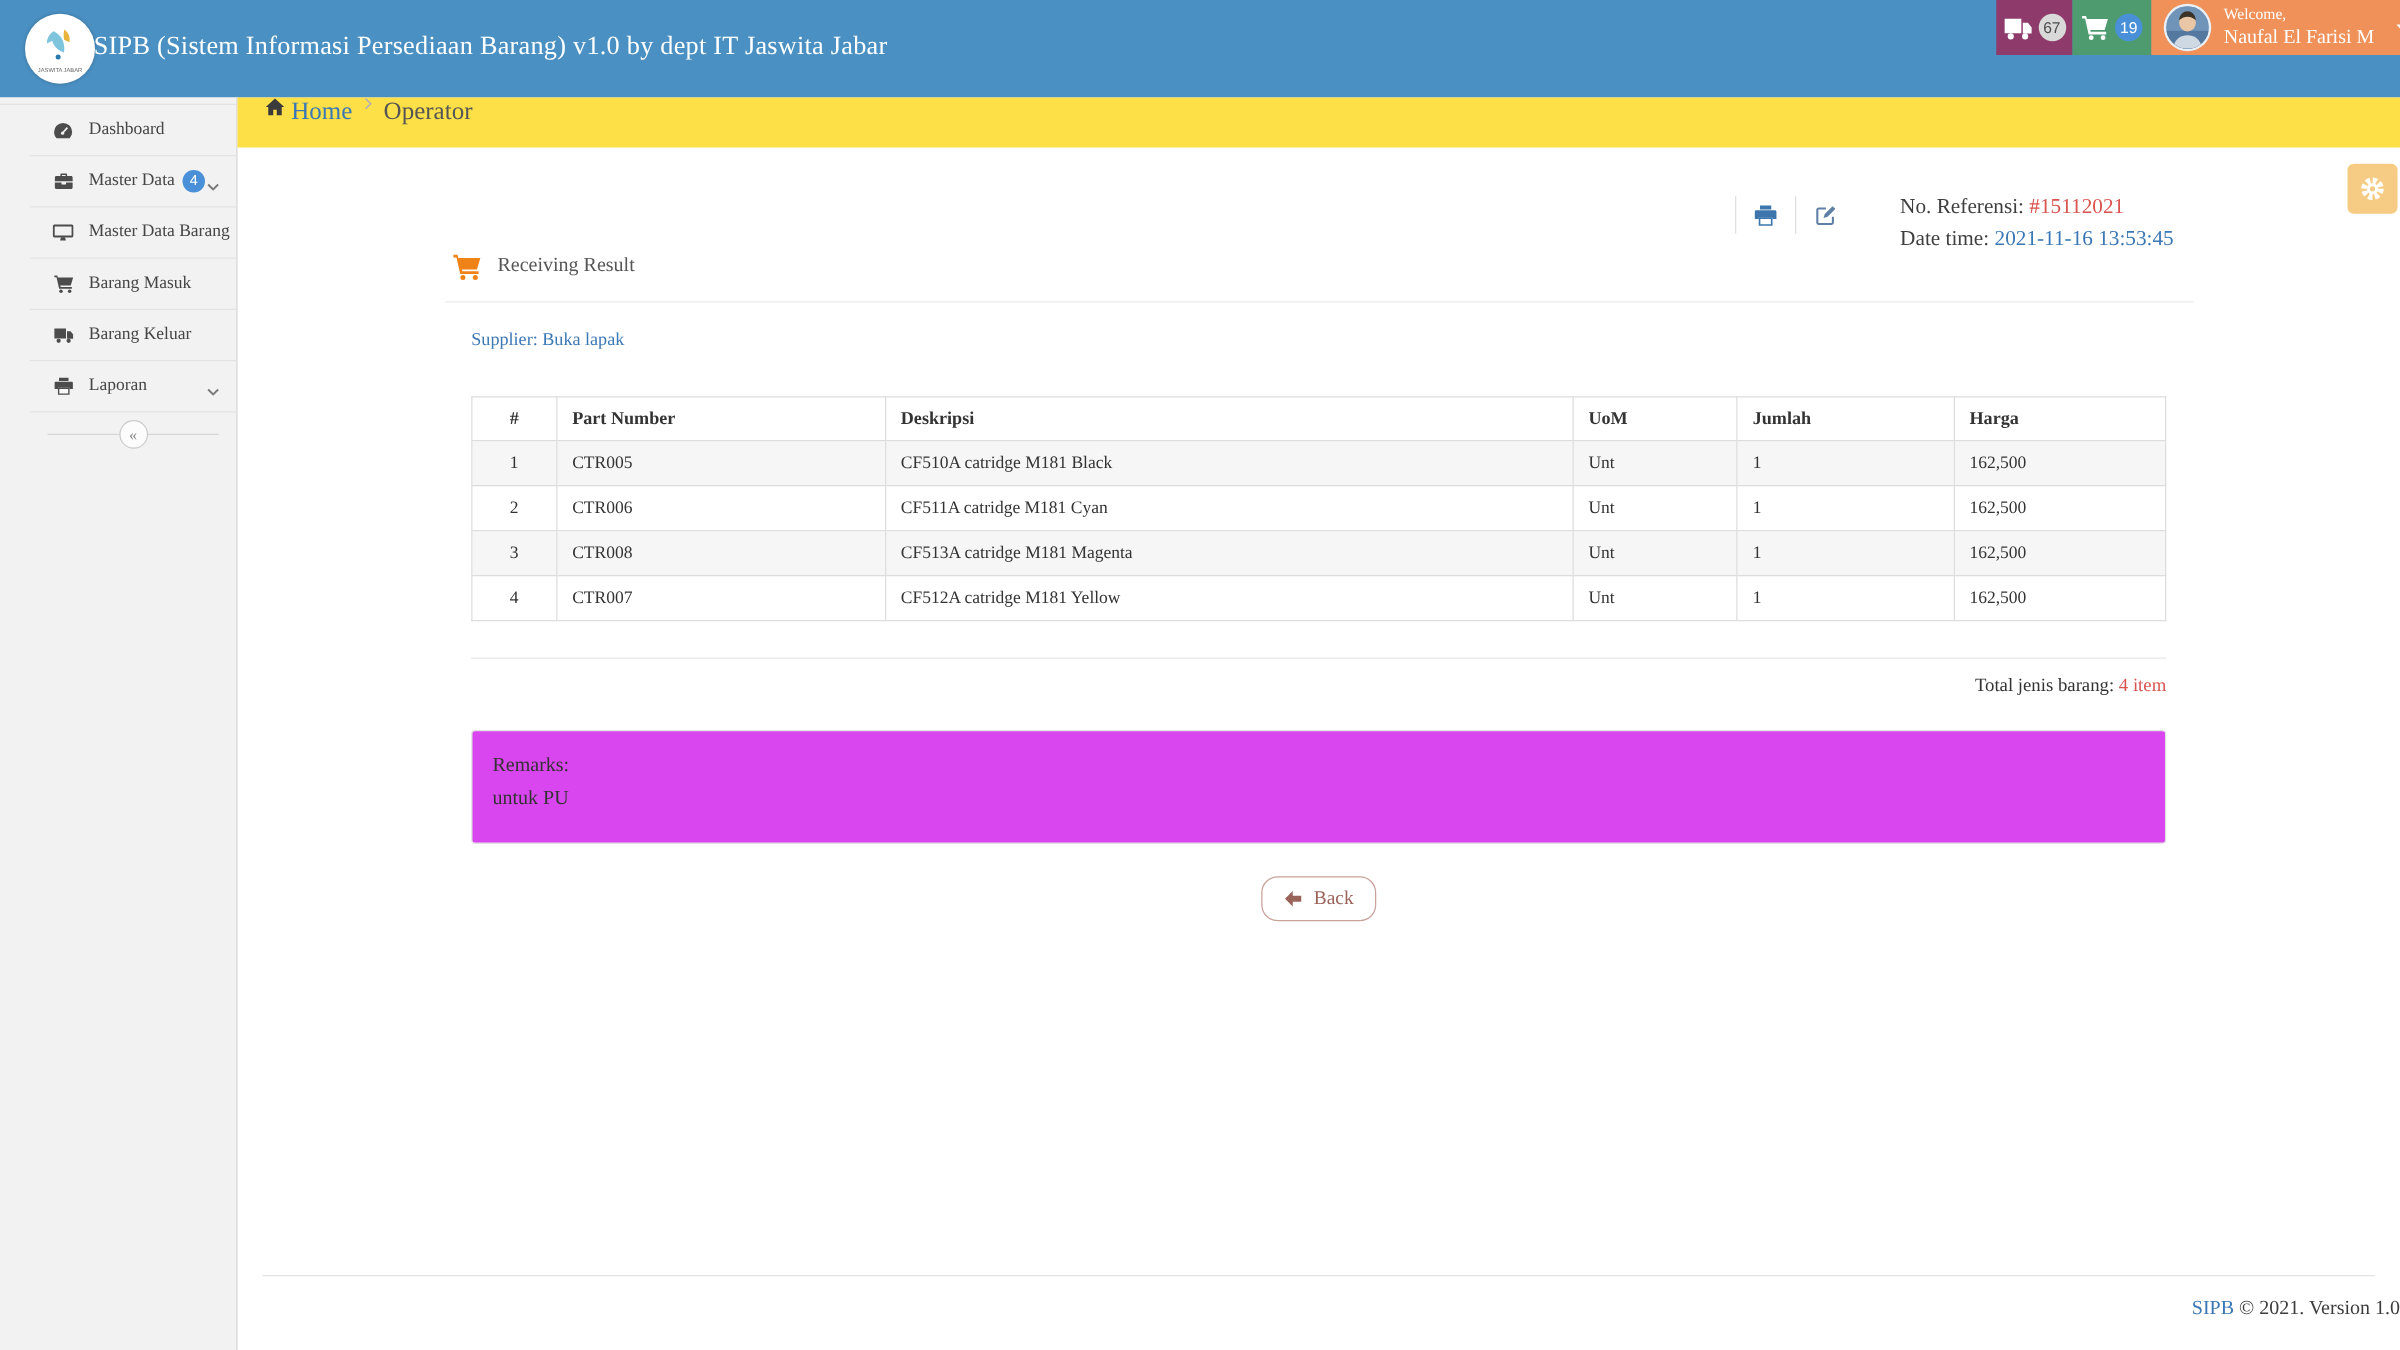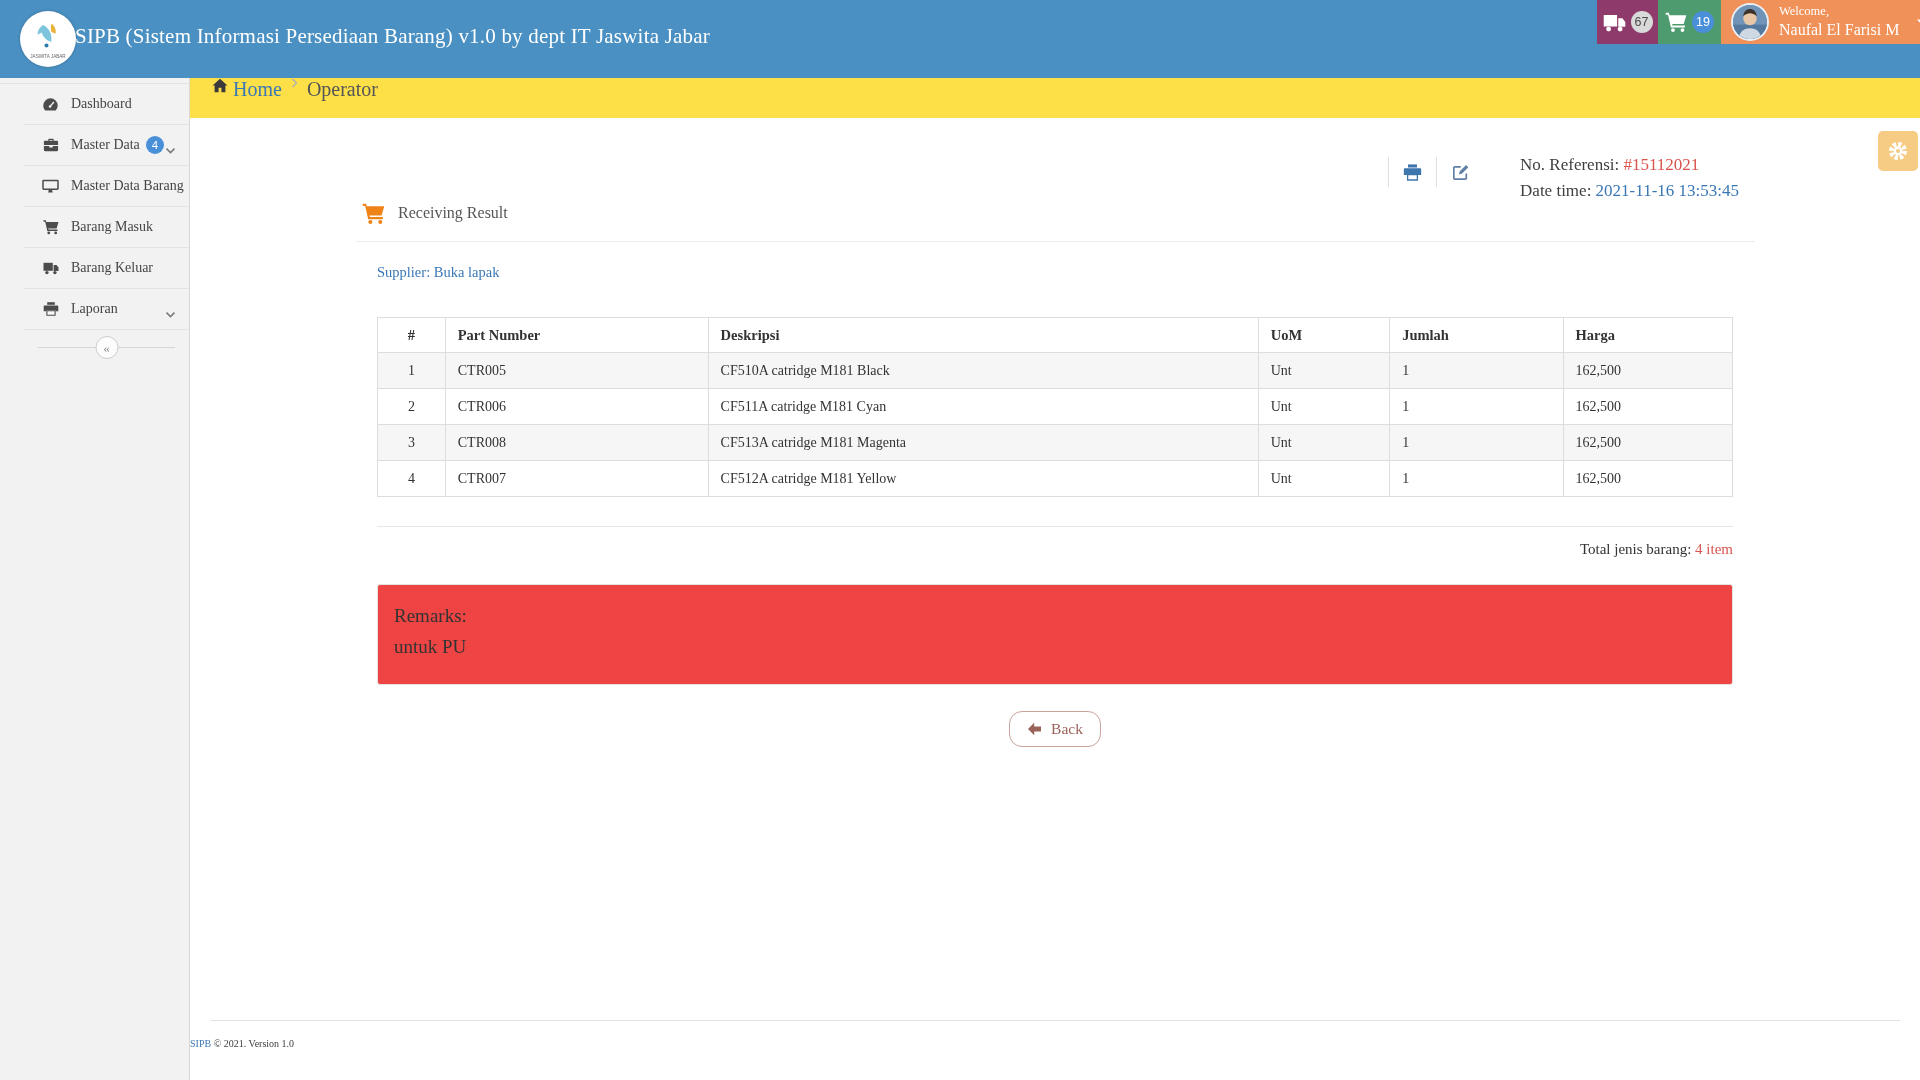--- a/index.html
+++ b/index.html
@@ -78,32 +78,32 @@
   table.items th,table.items td{border:1px solid #ddd;padding:8px 12px;text-align:left;}
   table.items th{font-size:14.5px;height:18px;}
   table.items td{height:19px;}
   table.items .c-num{text-align:center;}
   table.items tbody tr:nth-child(odd){background:#f6f6f6;}
 
   .hr-line{border:0;border-top:1px solid #e7e7e7;margin:29px 0 0 0;}
   .total-line{text-align:right;margin-top:14px;font-size:15px;color:#333;}
   .total-line .tval{color:#d9534f;}
 
-  .remarks{margin-top:26px;background:#ef4444;border:1px solid #e2e2e2;border-radius:3px;
-           padding:15px 16px 21px 16px;font-size:19px;line-height:1.65;color:#333;}
+  .remarks{margin-top:26px;background:#d946ef;border:1px solid #e2e2e2;border-radius:3px;
+           padding:15px 16px 21px 16px;font-size:16px;line-height:1.65;color:#333;}
 
   .back-wrap{display:flex;justify-content:center;margin-top:26px;}
   .back-btn{display:inline-flex;align-items:center;gap:9px;background:#fff;border:1px solid #c9a29a;
             color:#9a635a;font-size:15.5px;padding:8px 17px;border-radius:13px;cursor:pointer;
             font-family:"Liberation Serif","DejaVu Serif",serif;}
 
   
   .page-footer{position:absolute;left:190px;right:0;top:1020px;}
   .page-footer .fline{margin:0 20px;border-top:1px solid #e2e2e2;}
-  .page-footer .ftext{text-align:left;padding-top:17px;font-size:10px;color:#3d3d3d;}
+  .page-footer .ftext{text-align:right;padding-top:17px;font-size:16px;color:#3d3d3d;}
   .page-footer a{color:#3a77b5;text-decoration:none;cursor:pointer;}
 
   
   .gear-btn{position:absolute;top:131px;right:2px;width:40px;height:40px;background:#f6cc84;
             border-radius:5px;display:flex;align-items:center;justify-content:center;cursor:pointer;}
 </style>
 </head>
 <body>
 
 <div class="app">

